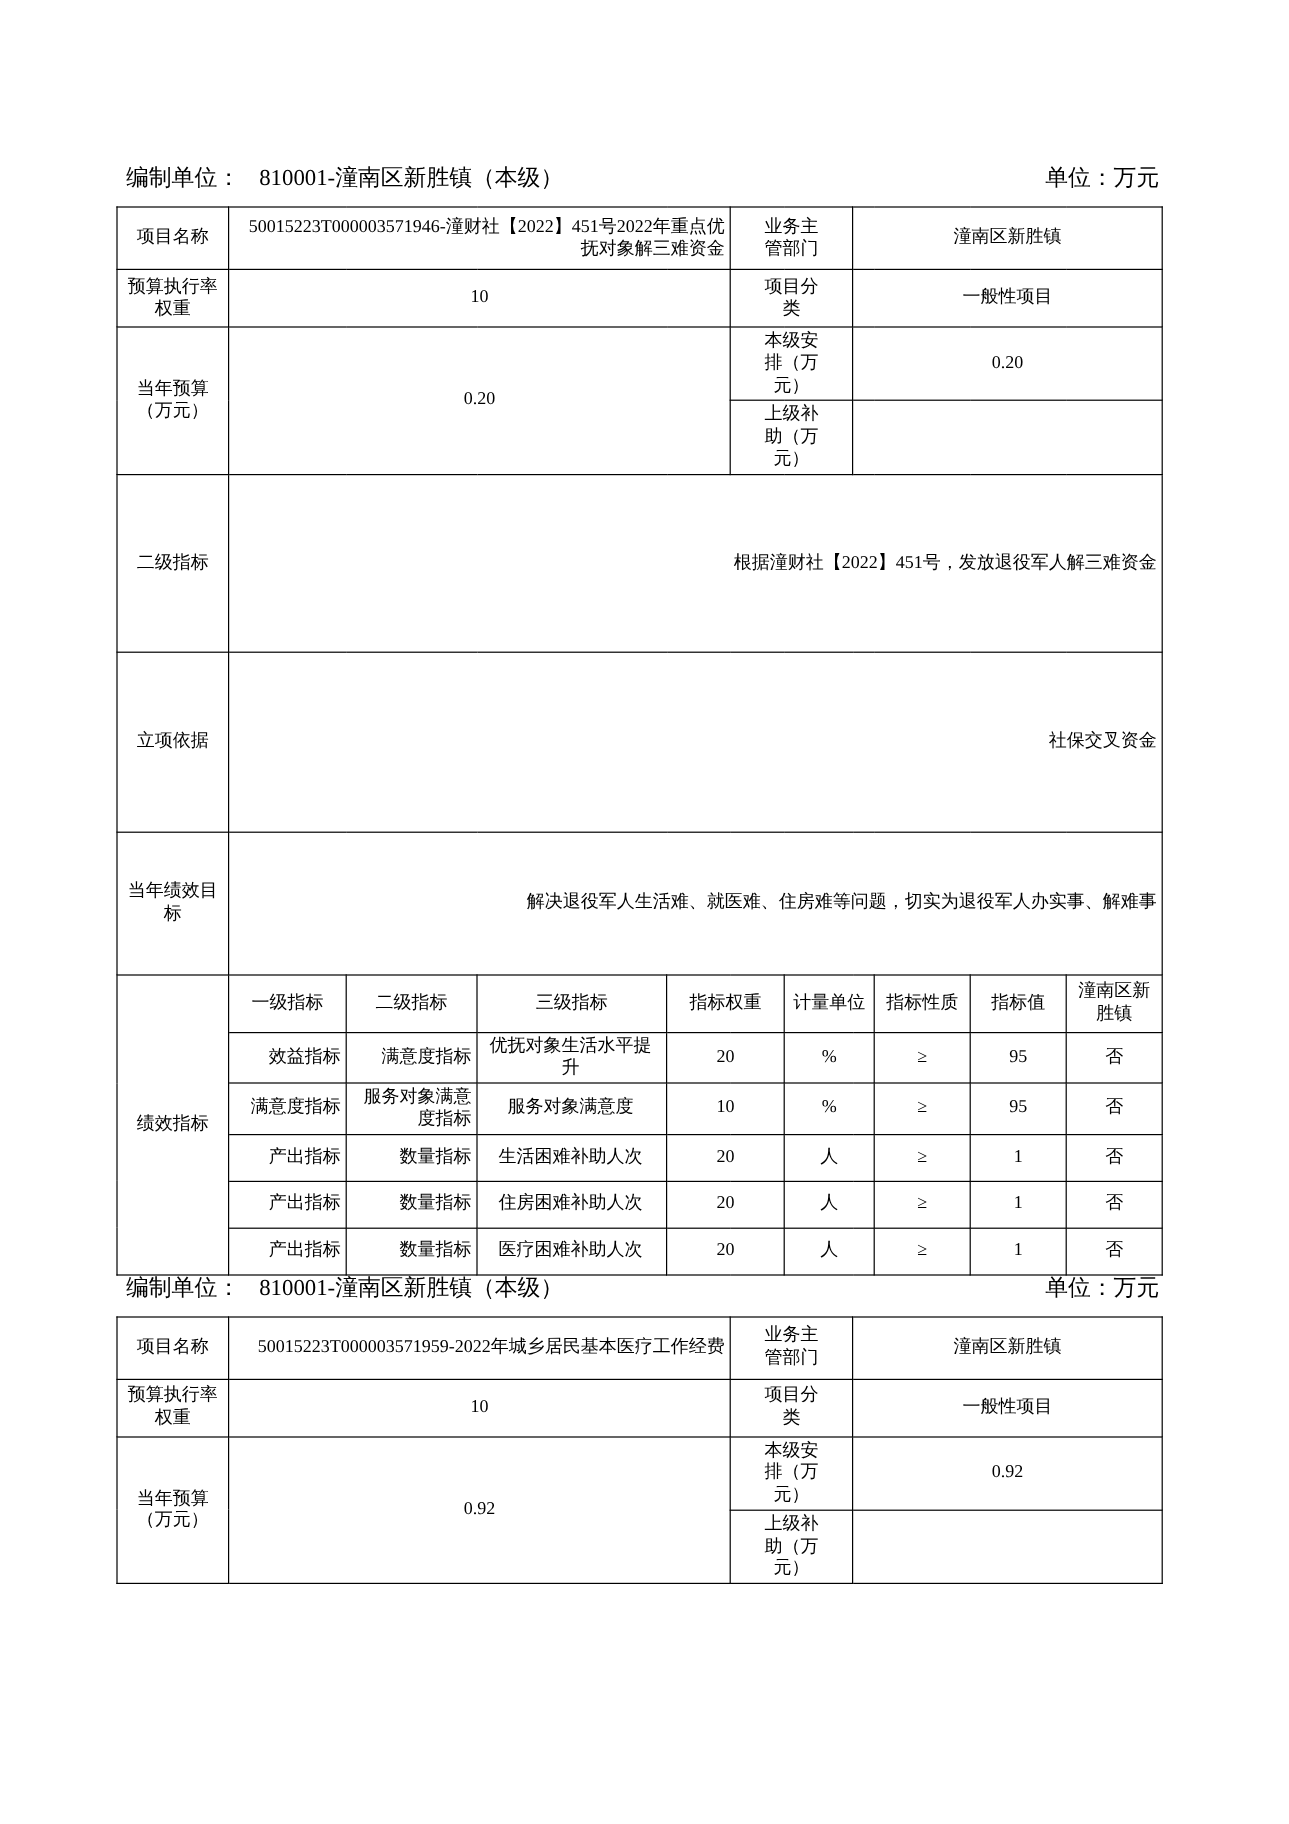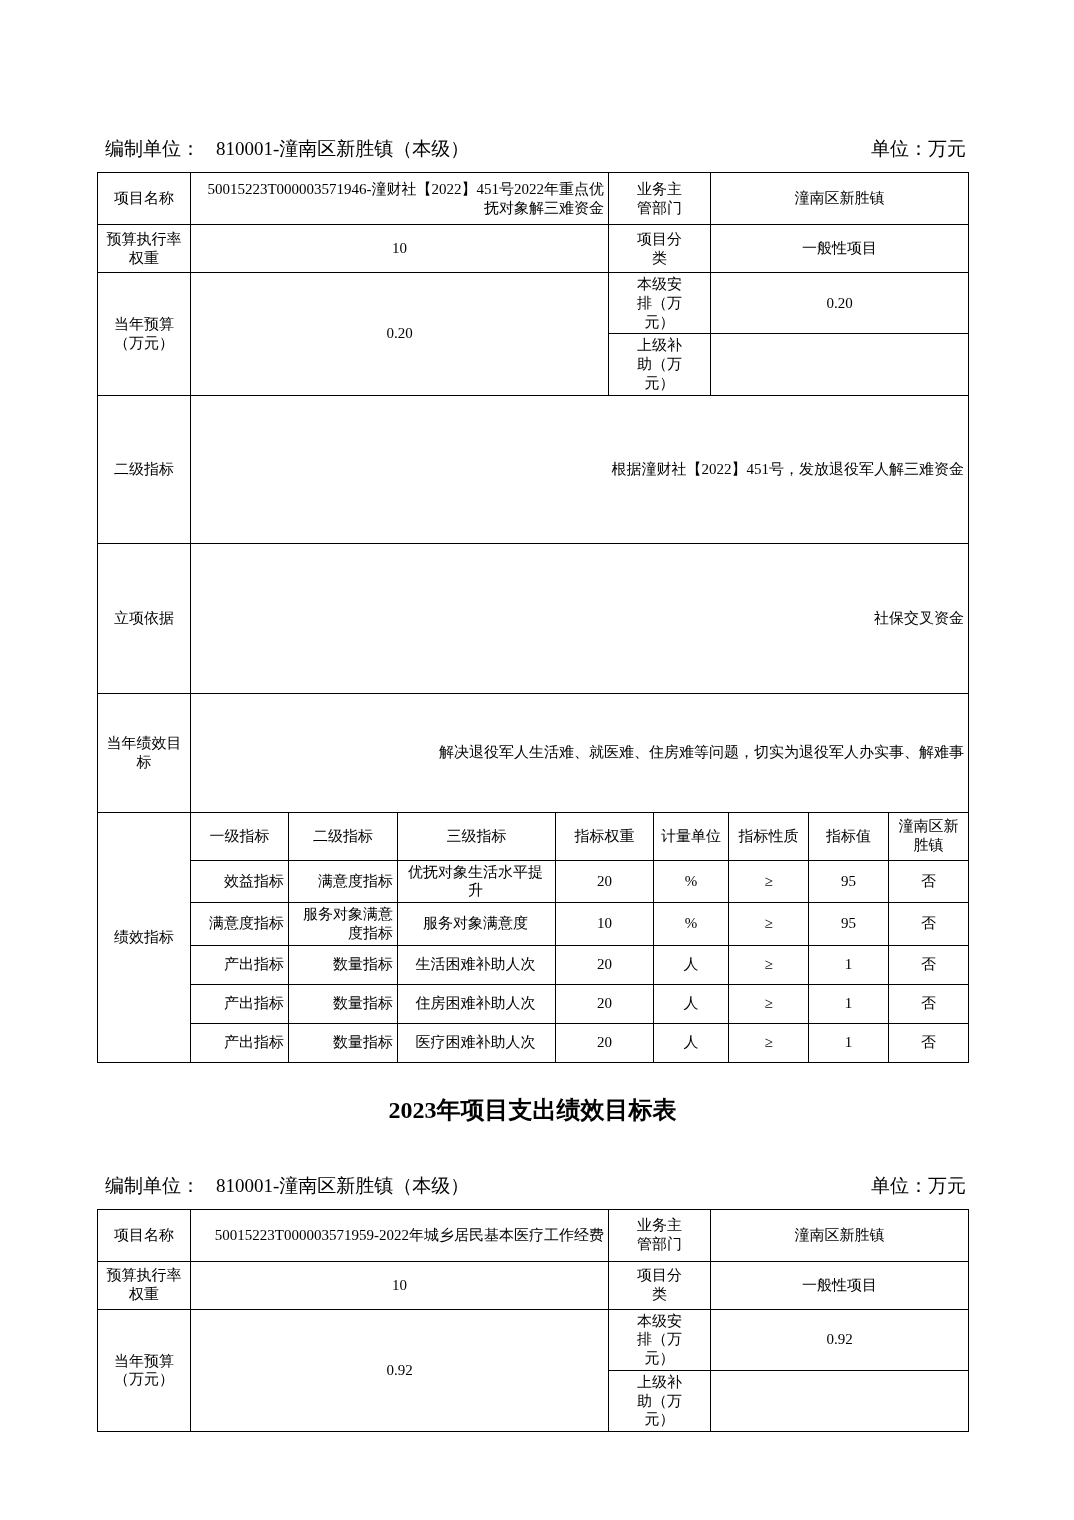--- a/index.html
+++ b/index.html
@@ -177,21 +177,20 @@
         <td class="t3">医疗困难补助人次</td>
         <td colspan="2">20</td>
         <td colspan="2">人</td>
         <td>≥</td>
         <td>1</td>
         <td>否</td>
       </tr>
     </tbody>
   </table>
 
-  <div class="title">2023年项目支出绩效目标表</div>
 
   <div class="meta">
     <span>
       <span>编制单位：</span><span class="unit-value">810001-潼南区新胜镇（本级）</span>
     </span>
     <span>单位：万元</span>
   </div>
 
   <table class="doc">
     <colgroup>

